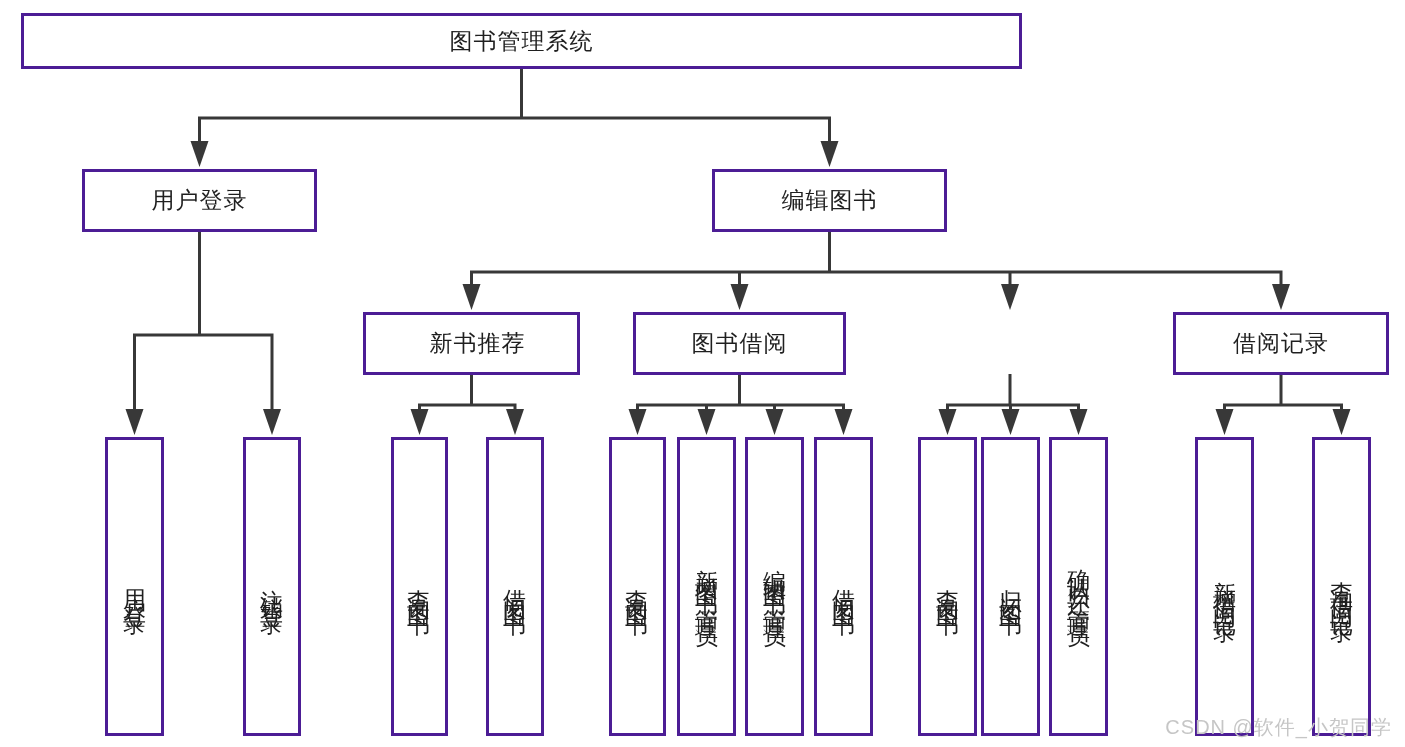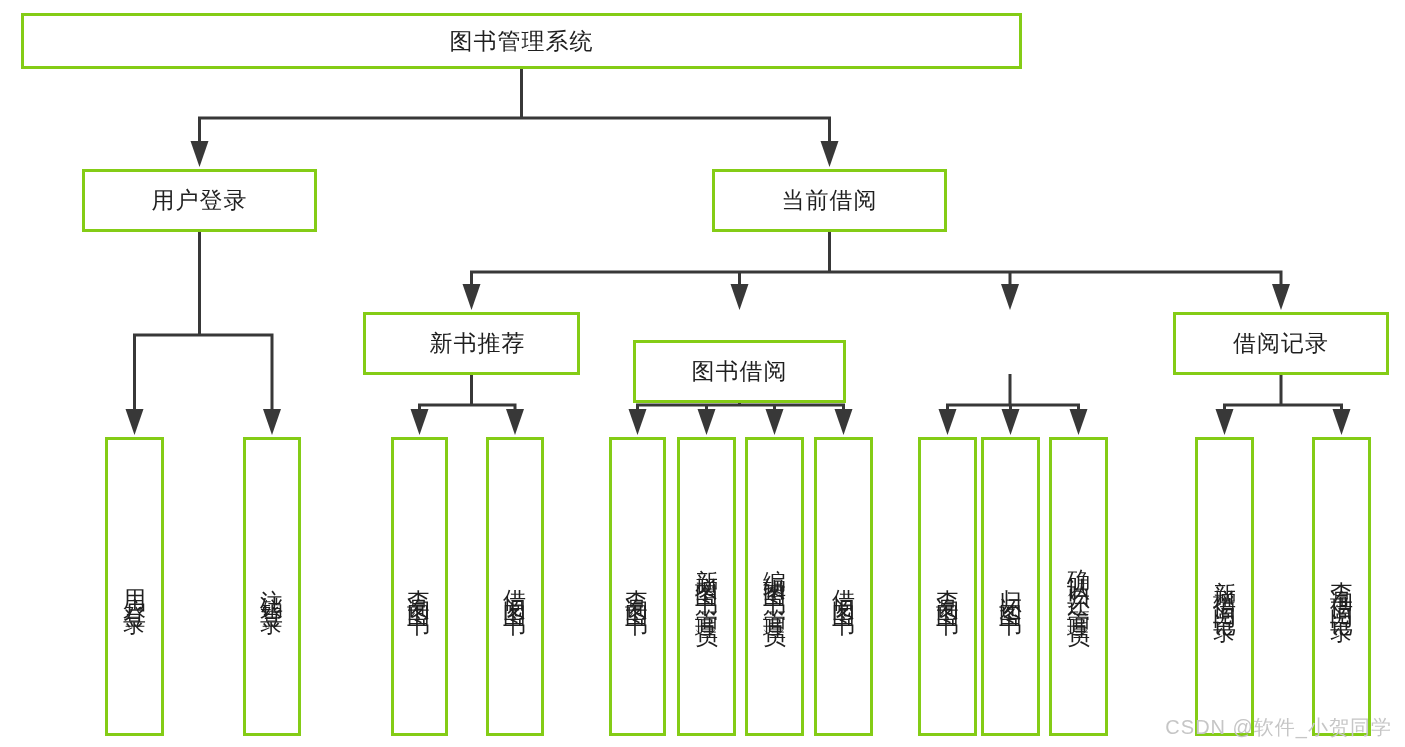--- a/index.html
+++ b/index.html
@@ -22,21 +22,21 @@
     stroke-width: 3;
     fill: none;
   }
   .connectors polygon {
     fill: #383838;
     stroke: none;
   }
   .node {
     position: absolute;
     box-sizing: border-box;
-    border: 3px solid #84cc16;
+    border: 3px solid #4c1d95;
     background: #ffffff;
     color: #1f1f1f;
     z-index: 2;
   }
   .hbox {
     display: flex;
     align-items: center;
     justify-content: center;
     font-size: 23px;
     letter-spacing: 1px;
@@ -115,24 +115,24 @@
     <g>
       <path d="M1281 374 V405 M1224.5 413 V405 H1341.5 V413"></path>
       <polygon points="1215.5,409 1233.5,409 1224.5,435"></polygon>
       <polygon points="1332.5,409 1350.5,409 1341.5,435"></polygon>
     </g>
   </svg>
 
   <div class="node hbox" style="left:21px; top:13px; width:1001px; height:56px;">图书管理系统</div>
 
   <div class="node hbox" style="left:82px; top:169px; width:235px; height:63px;">用户登录</div>
-  <div class="node hbox" style="left:712px; top:169px; width:235px; height:63px;">当前借阅</div>
+  <div class="node hbox" style="left:712px; top:169px; width:235px; height:63px;">编辑图书</div>
 
   <div class="node hbox" style="left:363px; top:312px; width:217px; height:63px;padding-left:12px;">新书推荐</div>
-  <div class="node hbox" style="left:633px; top:312px; width:213px; height:63px;margin-top:28px;">图书借阅</div>
+  <div class="node hbox" style="left:633px; top:312px; width:213px; height:63px;">图书借阅</div>
   <div class="node hbox" style="left:1173px; top:312px; width:216px; height:63px;">借阅记录</div>
 
   <div class="node vbox" style="left:105px; width:59px;">用户登录</div>
   <div class="node vbox" style="left:243px; width:58px;">注销登录</div>
 
   <div class="node vbox" style="left:391px; width:57px;">查询图书</div>
   <div class="node vbox" style="left:486px; width:58px;">借阅图书</div>
 
   <div class="node vbox" style="left:609px; width:57px;">查询图书</div>
   <div class="node vbox" style="left:677px; width:59px;">新增图书（管理员）</div>

